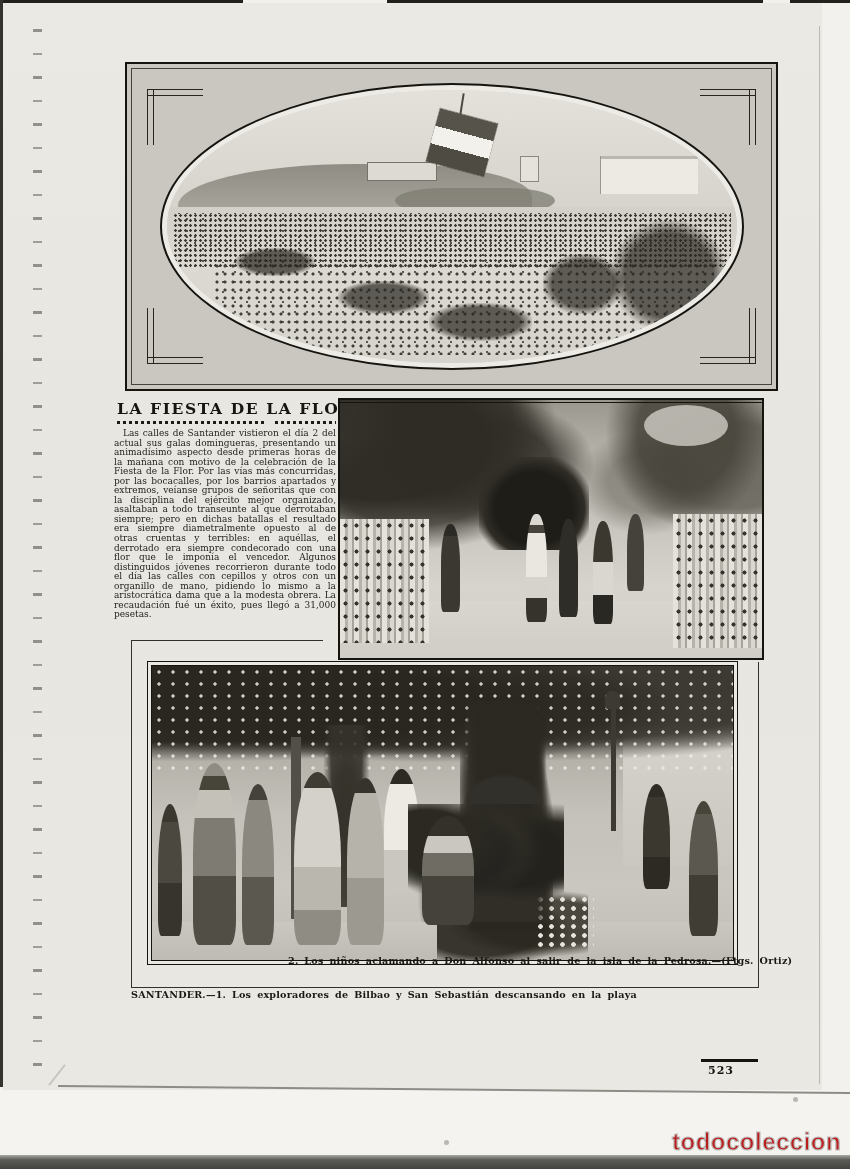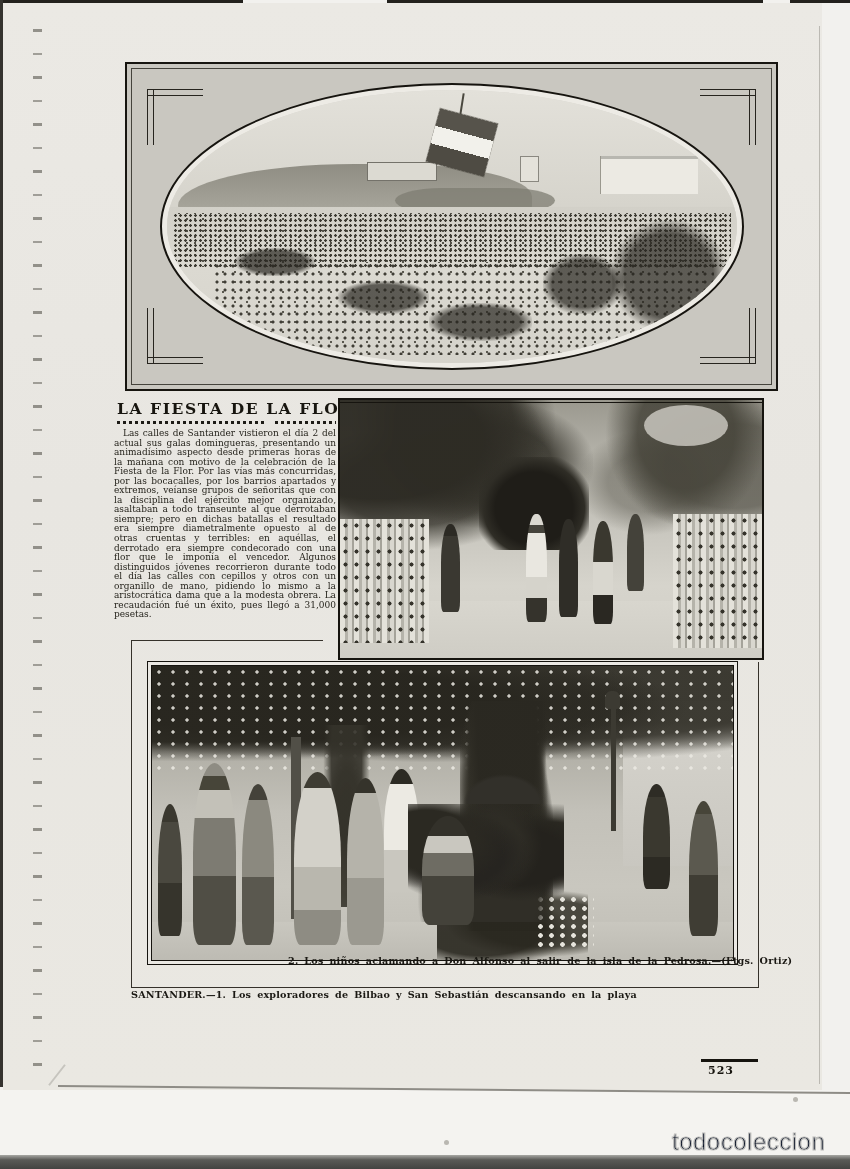--- a/index.html
+++ b/index.html
@@ -122,22 +122,22 @@
   .bgirl{left:92.5%;top:46%;width:5%;height:46%;background:linear-gradient(180deg,#474539 0 10%,#5b594f 10% 55%,#3f3d34 55%);}
 
   
   .cap{font-weight:bold;font-size:9.6px;letter-spacing:.2px;word-spacing:2.4px;color:#1a1813;white-space:nowrap;}
   .pageno{left:708px;top:1044px;font-weight:bold;font-size:11px;letter-spacing:1px;color:#17150f;margin-top:20px;}
   .pagerule{left:701px;top:1059px;width:57px;height:3px;background:#16140f;}
   .below{left:0;top:1090px;width:850px;height:79px;background:#f4f3f0;}
   .edgeline{left:58px;top:1085px;width:795px;height:2px;background:#8e8c86;transform:rotate(.5deg);transform-origin:left top;}
   .cornercut{left:56px;top:1062px;width:2px;height:26px;background:#c6c4be;transform:rotate(38deg);}
   .band{left:0;top:1155px;width:850px;height:14px;background:linear-gradient(180deg,#a8a8a4 0,#5a5a57 35%,#434341 100%);}
-  .wm{left:672px;top:1128px;font-family:"Liberation Sans","DejaVu Sans",sans-serif;font-weight:normal;font-size:24px;
-      letter-spacing:.5px;color:#0f172a;-webkit-text-stroke:1.2px #bdbdbb;}
+  .wm{left:672px;top:1128px;font-family:"Liberation Sans","DejaVu Sans",sans-serif;font-weight:bold;font-size:24px;
+      letter-spacing:.5px;color:#b91c1c;-webkit-text-stroke:1.2px #bdbdbb;}
   .dust{width:5px;height:5px;border-radius:50%;background:#b9b7b1;}
 </style>
 </head>
 <body>
 
 <div id="canvas">
 
   <div class="abs sheet"></div>
   <div class="abs topline" style="left:0;width:243px;"></div>
   <div class="abs topline" style="left:387px;width:376px;"></div>

